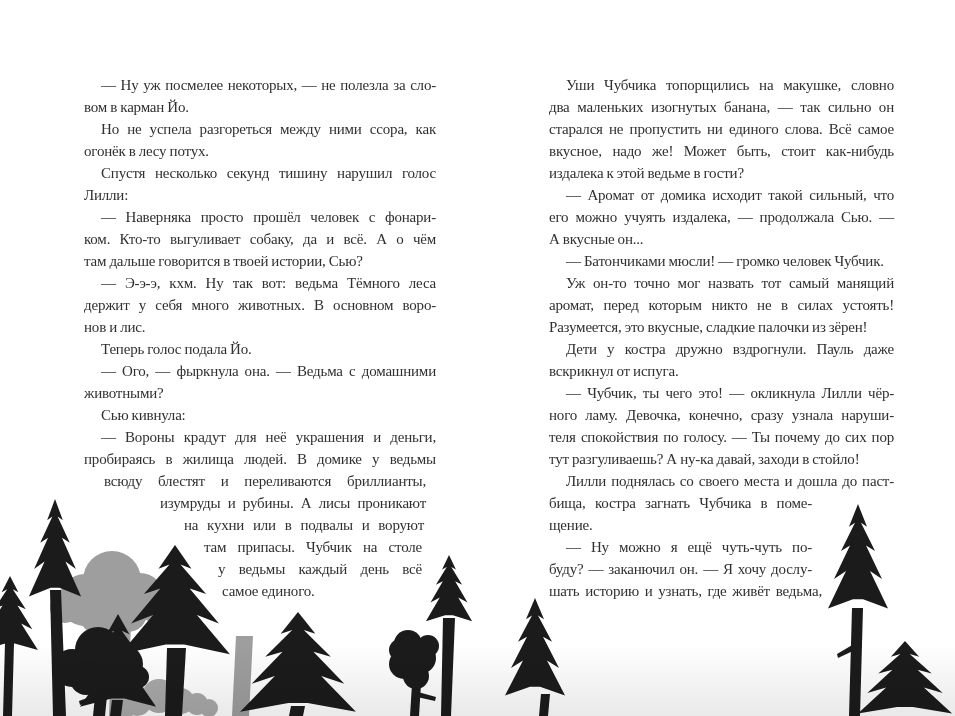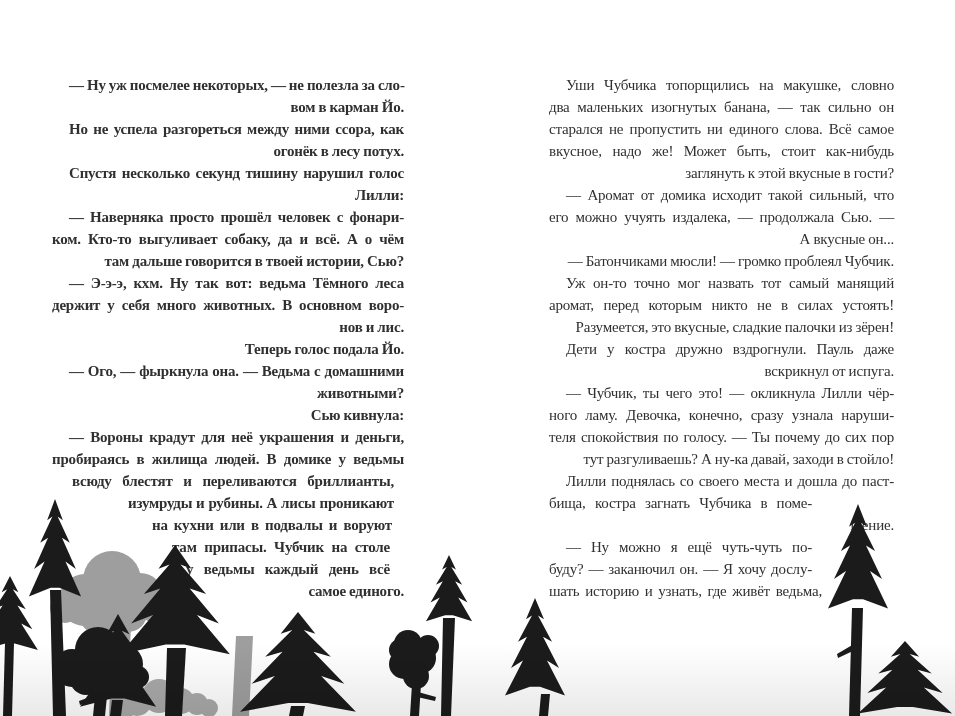--- a/index.html
+++ b/index.html
@@ -7,23 +7,23 @@
     width:955px;height:716px;position:relative;overflow:hidden;
     background:#ffffff;
     font-family:"Liberation Serif","DejaVu Serif",serif;
   }
   .book{position:absolute;inset:0;}
   .page-col{
     position:absolute;top:74px;
     color:#303030;font-size:15px;line-height:22px;
     letter-spacing:-0.2px;word-spacing:-0.4px;
   }
-  #left-col{left:52px;width:352px;font-weight:bold;}
+  #left-col{left:84px;width:352px;}
   #right-col{left:549px;width:345px;}
-  .line{height:22px;white-space:nowrap;text-align:right;}
+  .line{height:22px;white-space:nowrap;text-align:left;}
   .line.j{text-align:justify;text-align-last:justify;}
   .line.in{padding-left:17px;}
   #forest{position:absolute;left:0;top:0;pointer-events:none;}
   #bottom-shade{
     position:absolute;left:0;right:0;bottom:0;height:72px;
     background:linear-gradient(180deg,rgba(0,0,0,0) 0%,rgba(0,0,0,0.085) 100%);
     pointer-events:none;
   }
 </style>
 </head>
@@ -55,25 +55,25 @@
       <div class="line j" style="padding-left: 100px; padding-right: 12px;">на кухни или в подвалы и воруют</div>
       <div class="line j" style="padding-left: 120px; padding-right: 14px;">там припасы. Чубчик на столе</div>
       <div class="line j" style="padding-left: 134px; padding-right: 14px;">у ведьмы каждый день всё</div>
       <div class="line" style="padding-left: 138px;">самое единого.</div>
     </div>
   <div class="page-col" id="right-col">
       <div class="line j in">Уши Чубчика топорщились на макушке, словно</div>
       <div class="line j">два маленьких изогнутых банана, — так сильно он</div>
       <div class="line j">старался не пропустить ни единого слова. Всё самое</div>
       <div class="line j">вкусное, надо же! Может быть, стоит как-нибудь</div>
-      <div class="line">заглянуть к этой вкусные в гости?</div>
+      <div class="line">издалека к этой ведьме в гости?</div>
       <div class="line j in">— Аромат от домика исходит такой сильный, что</div>
       <div class="line j">его можно учуять издалека, — продолжала Сью. —</div>
       <div class="line">А вкусные он...</div>
-      <div class="line in">— Батончиками мюсли! — громко проблеял Чубчик.</div>
+      <div class="line in">— Батончиками мюсли! — громко человек Чубчик.</div>
       <div class="line j in">Уж он-то точно мог назвать тот самый манящий</div>
       <div class="line j">аромат, перед которым никто не в силах устоять!</div>
       <div class="line">Разумеется, это вкусные, сладкие палочки из зёрен!</div>
       <div class="line j in">Дети у костра дружно вздрогнули. Пауль даже</div>
       <div class="line">вскрикнул от испуга.</div>
       <div class="line j in">— Чубчик, ты чего это! — окликнула Лилли чёр-</div>
       <div class="line j">ного ламу. Девочка, конечно, сразу узнала наруши-</div>
       <div class="line j">теля спокойствия по голосу. — Ты почему до сих пор</div>
       <div class="line">тут разгуливаешь? А ну-ка давай, заходи в стойло!</div>
       <div class="line j in">Лилли поднялась со своего места и дошла до паст-</div>

